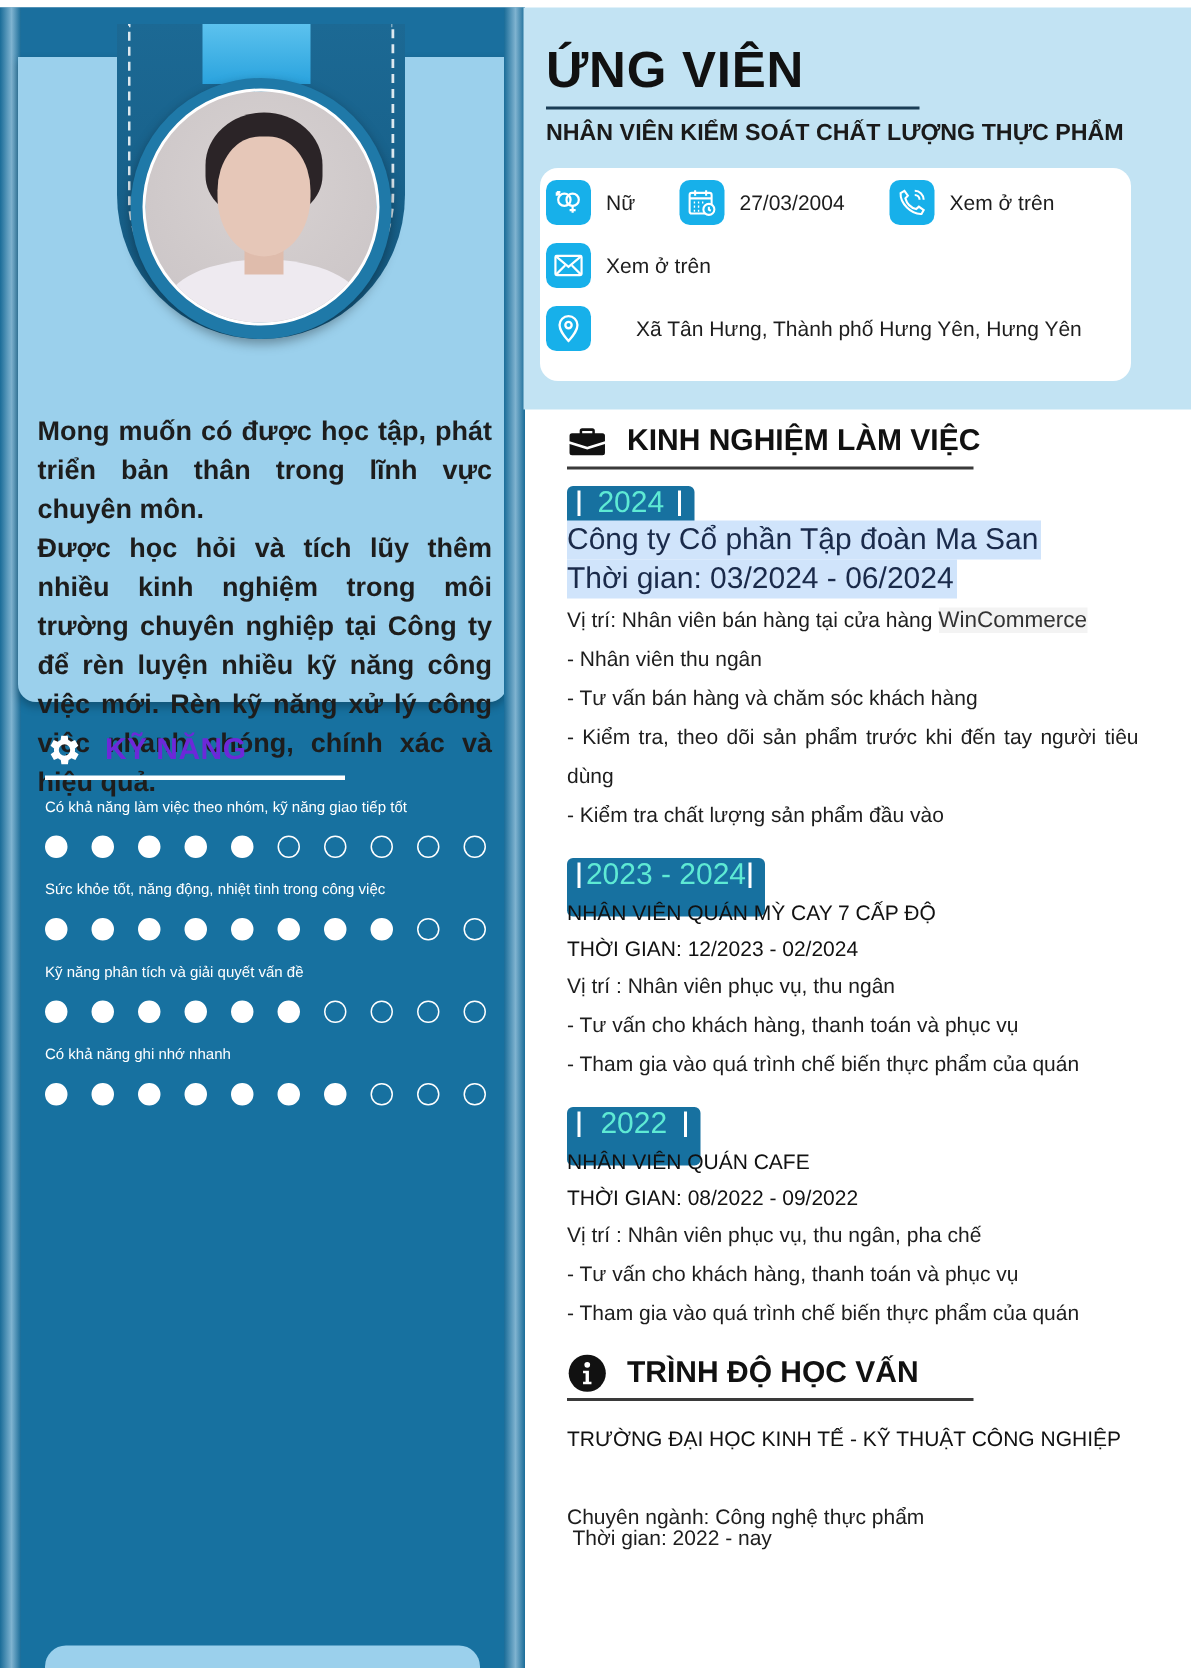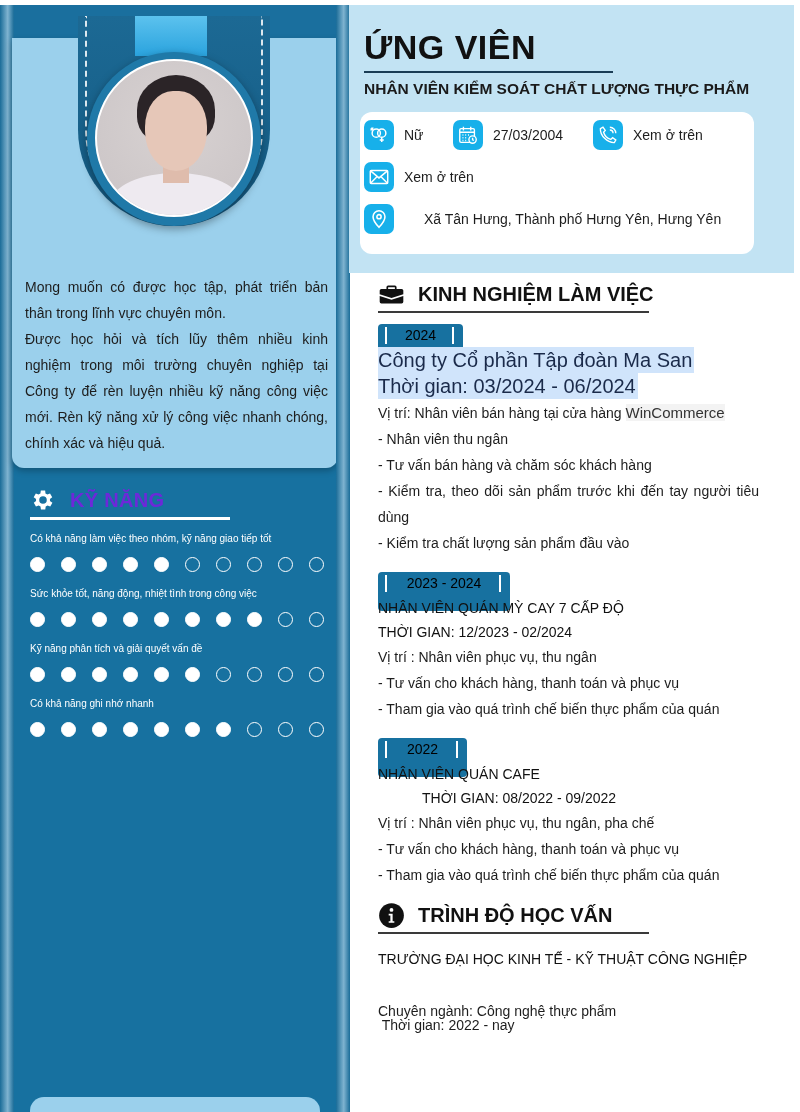--- a/index.html
+++ b/index.html
@@ -46,21 +46,21 @@
     border: 2px solid #fff; overflow: hidden;
     background: radial-gradient(circle at 50% 40%, #d8d2d2 0%, #cfc9ca 60%, #c9c3c6 100%);
   }
   .photo .hair { position: absolute; left: 40px; top: 14px; width: 78px; height: 70px; border-radius: 50% 50% 40% 40%; background: #2b2427; }
   .photo .face { position: absolute; left: 48px; top: 30px; width: 62px; height: 80px; border-radius: 45% 45% 50% 50%; background: #e6c7b8; }
   .photo .shirt { position: absolute; left: 14px; top: 112px; width: 130px; height: 60px; border-radius: 50% 50% 0 0; background: #eeeaf0; }
   .photo .neck { position: absolute; left: 66px; top: 100px; width: 26px; height: 22px; background: #dfbcac; }
 
   .summary-text {
     position: absolute; left: 25px; top: 274px; width: 303px;
-    font-size: 14px; line-height: 26px; color: #1d1d1d; text-align: justify;
+    font-size: 18px; line-height: 26px; color: #1d1d1d; text-align: justify; font-weight: bold;
   }
   .summary-text p { margin: 0; }
 
   .skills-title-row { position: absolute; left: 30px; top: 487px; display: flex; align-items: center; }
   .skills-title-row .gear { width: 26px; height: 26px; margin-right: 14px; }
   .skills-title { font-size: 20px; font-weight: bold; color: #6d28d9; letter-spacing: 0.3px; }
   .skills-rule { position: absolute; left: 30px; top: 517px; width: 200px; height: 3px; background: #fff; }
   .skills { position: absolute; left: 30px; top: 526px; width: 300px; }
   .skill-label { font-size: 10px; line-height: 26px; color: #fff; }
   .dots { display: flex; gap: 16px; height: 18px; align-items: center; margin: 3px 0 8px 0; }
@@ -89,21 +89,21 @@
   }
   .icon-box svg { width: 22px; height: 22px; }
 
   
   .section-head { position: absolute; left: 378px; display: flex; align-items: center; }
   .section-head .sicon { width: 27px; height: 27px; margin-right: 13px; }
   .section-title { font-size: 20px; font-weight: bold; color: #111; }
   .section-rule { position: absolute; left: 378px; width: 271px; height: 2px; background: #3a3a3a; }
   .badge {
     position: absolute; left: 378px; height: 39px; border-radius: 4px; background: #1771a0;
-    color: #000000; font-size: 14px; line-height: 23px; text-align: center;
+    color: #5eead4; font-size: 20px; line-height: 23px; text-align: center;
   }
   .badge::before, .badge::after {
     content: ""; position: absolute; top: 3px; width: 2px; height: 17px; background: #fff;
   }
   .badge::before { left: 7px; }
   .badge::after { right: 9px; }
   .hl-line {
     position: absolute; left: 378px; font-size: 20px; color: #1a2a4a; background: #d0e4fb;
     line-height: 26px; padding-right: 2px;
   }
@@ -290,21 +290,21 @@
 
 <div class="badge" style="top:572px; width:132px;">2023 - 2024</div>
 <div class="bold-line" style="top:596px;">NHÂN VIÊN QUÁN MỲ CAY 7 CẤP ĐỘ</div>
 <div class="bold-line" style="top:620px;">THỜI GIAN: 12/2023 - 02/2024</div>
 <div class="body-line" style="top:644px;">Vị trí : Nhân viên phục vụ, thu ngân</div>
 <div class="body-line" style="top:670px;">- Tư vấn cho khách hàng, thanh toán và phục vụ</div>
 <div class="body-line" style="top:696px;">- Tham gia vào quá trình chế biến thực phẩm của quán</div>
 
 <div class="badge" style="top:738px; width:89px;">2022</div>
 <div class="bold-line" style="top:762px;">NHÂN VIÊN QUÁN CAFE</div>
-<div class="bold-line" style="top:786px;margin-left:44px;">THỜI GIAN: 08/2022 - 09/2022</div>
+<div class="bold-line" style="top:786px;">THỜI GIAN: 08/2022 - 09/2022</div>
 <div class="body-line" style="top:810px;">Vị trí : Nhân viên phục vụ, thu ngân, pha chế</div>
 <div class="body-line" style="top:836px;">- Tư vấn cho khách hàng, thanh toán và phục vụ</div>
 <div class="body-line" style="top:862px;">- Tham gia vào quá trình chế biến thực phẩm của quán</div>
 
 <div class="section-head" style="top:902px;">
   <svg class="sicon" viewBox="0 0 24 24">
     <circle cx="12" cy="12" r="11" fill="#111"></circle>
     <circle cx="12" cy="7" r="1.7" fill="#fff"></circle>
     <path d="M9.5 10.5h3.5v6.5h1.5v1.5h-5V17h1.5v-5H9.5z" fill="#fff"></path>
   </svg>

